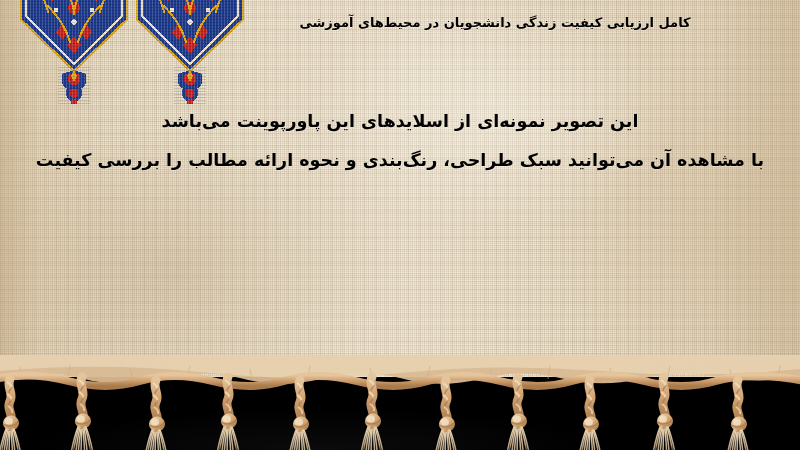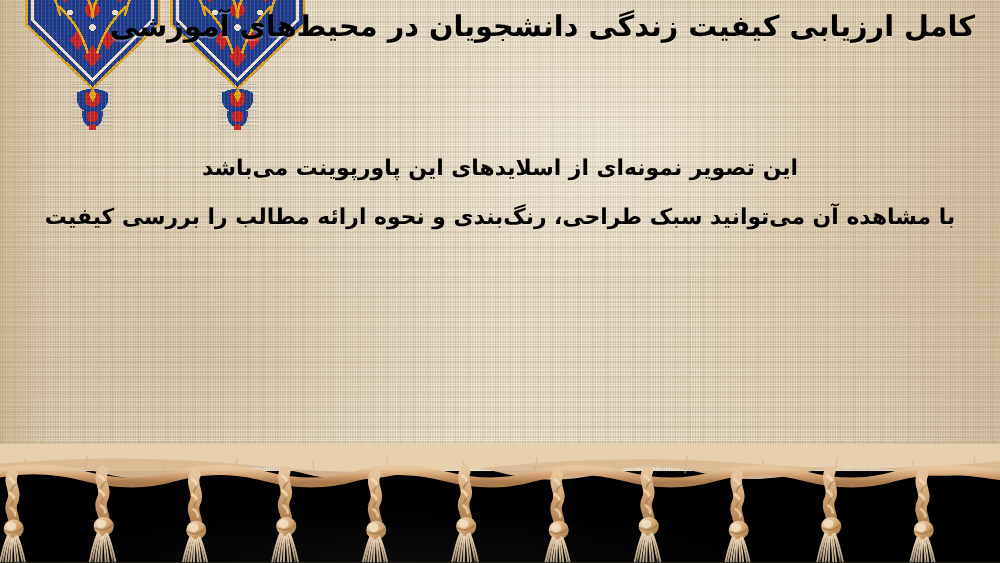--- a/index.html
+++ b/index.html
@@ -79,35 +79,35 @@
     direction:rtl;
     text-align:center;
   }
 
   .title {
     position:absolute;
     right:20px;
     top:5px;
     width:570px;
     font-family:"DejaVu Sans", sans-serif;
-    font-size:23px;
+    font-size:13px;
     font-weight:700;
     line-height:35px;
     letter-spacing:-0.2px;
     color:#000;
     text-align:center;
     text-shadow:0 1px 0 rgba(255,250,240,0.30);
   }
   .title .ln { display:block; white-space:nowrap; }
   .title .ln2 { }
 
   .body-text {
     position:absolute;
     left:0;
-    top:116px;
+    top:102px;
     width:800px;
     font-family:"DejaVu Sans", sans-serif;
     font-size:17.5px;
     font-weight:700;
     line-height:39px;
     color:#000;
     text-align:center;
     text-shadow:0 1px 0 rgba(255,250,240,0.28);
   }
   .body-text .ln { display:block; white-space:nowrap; }

